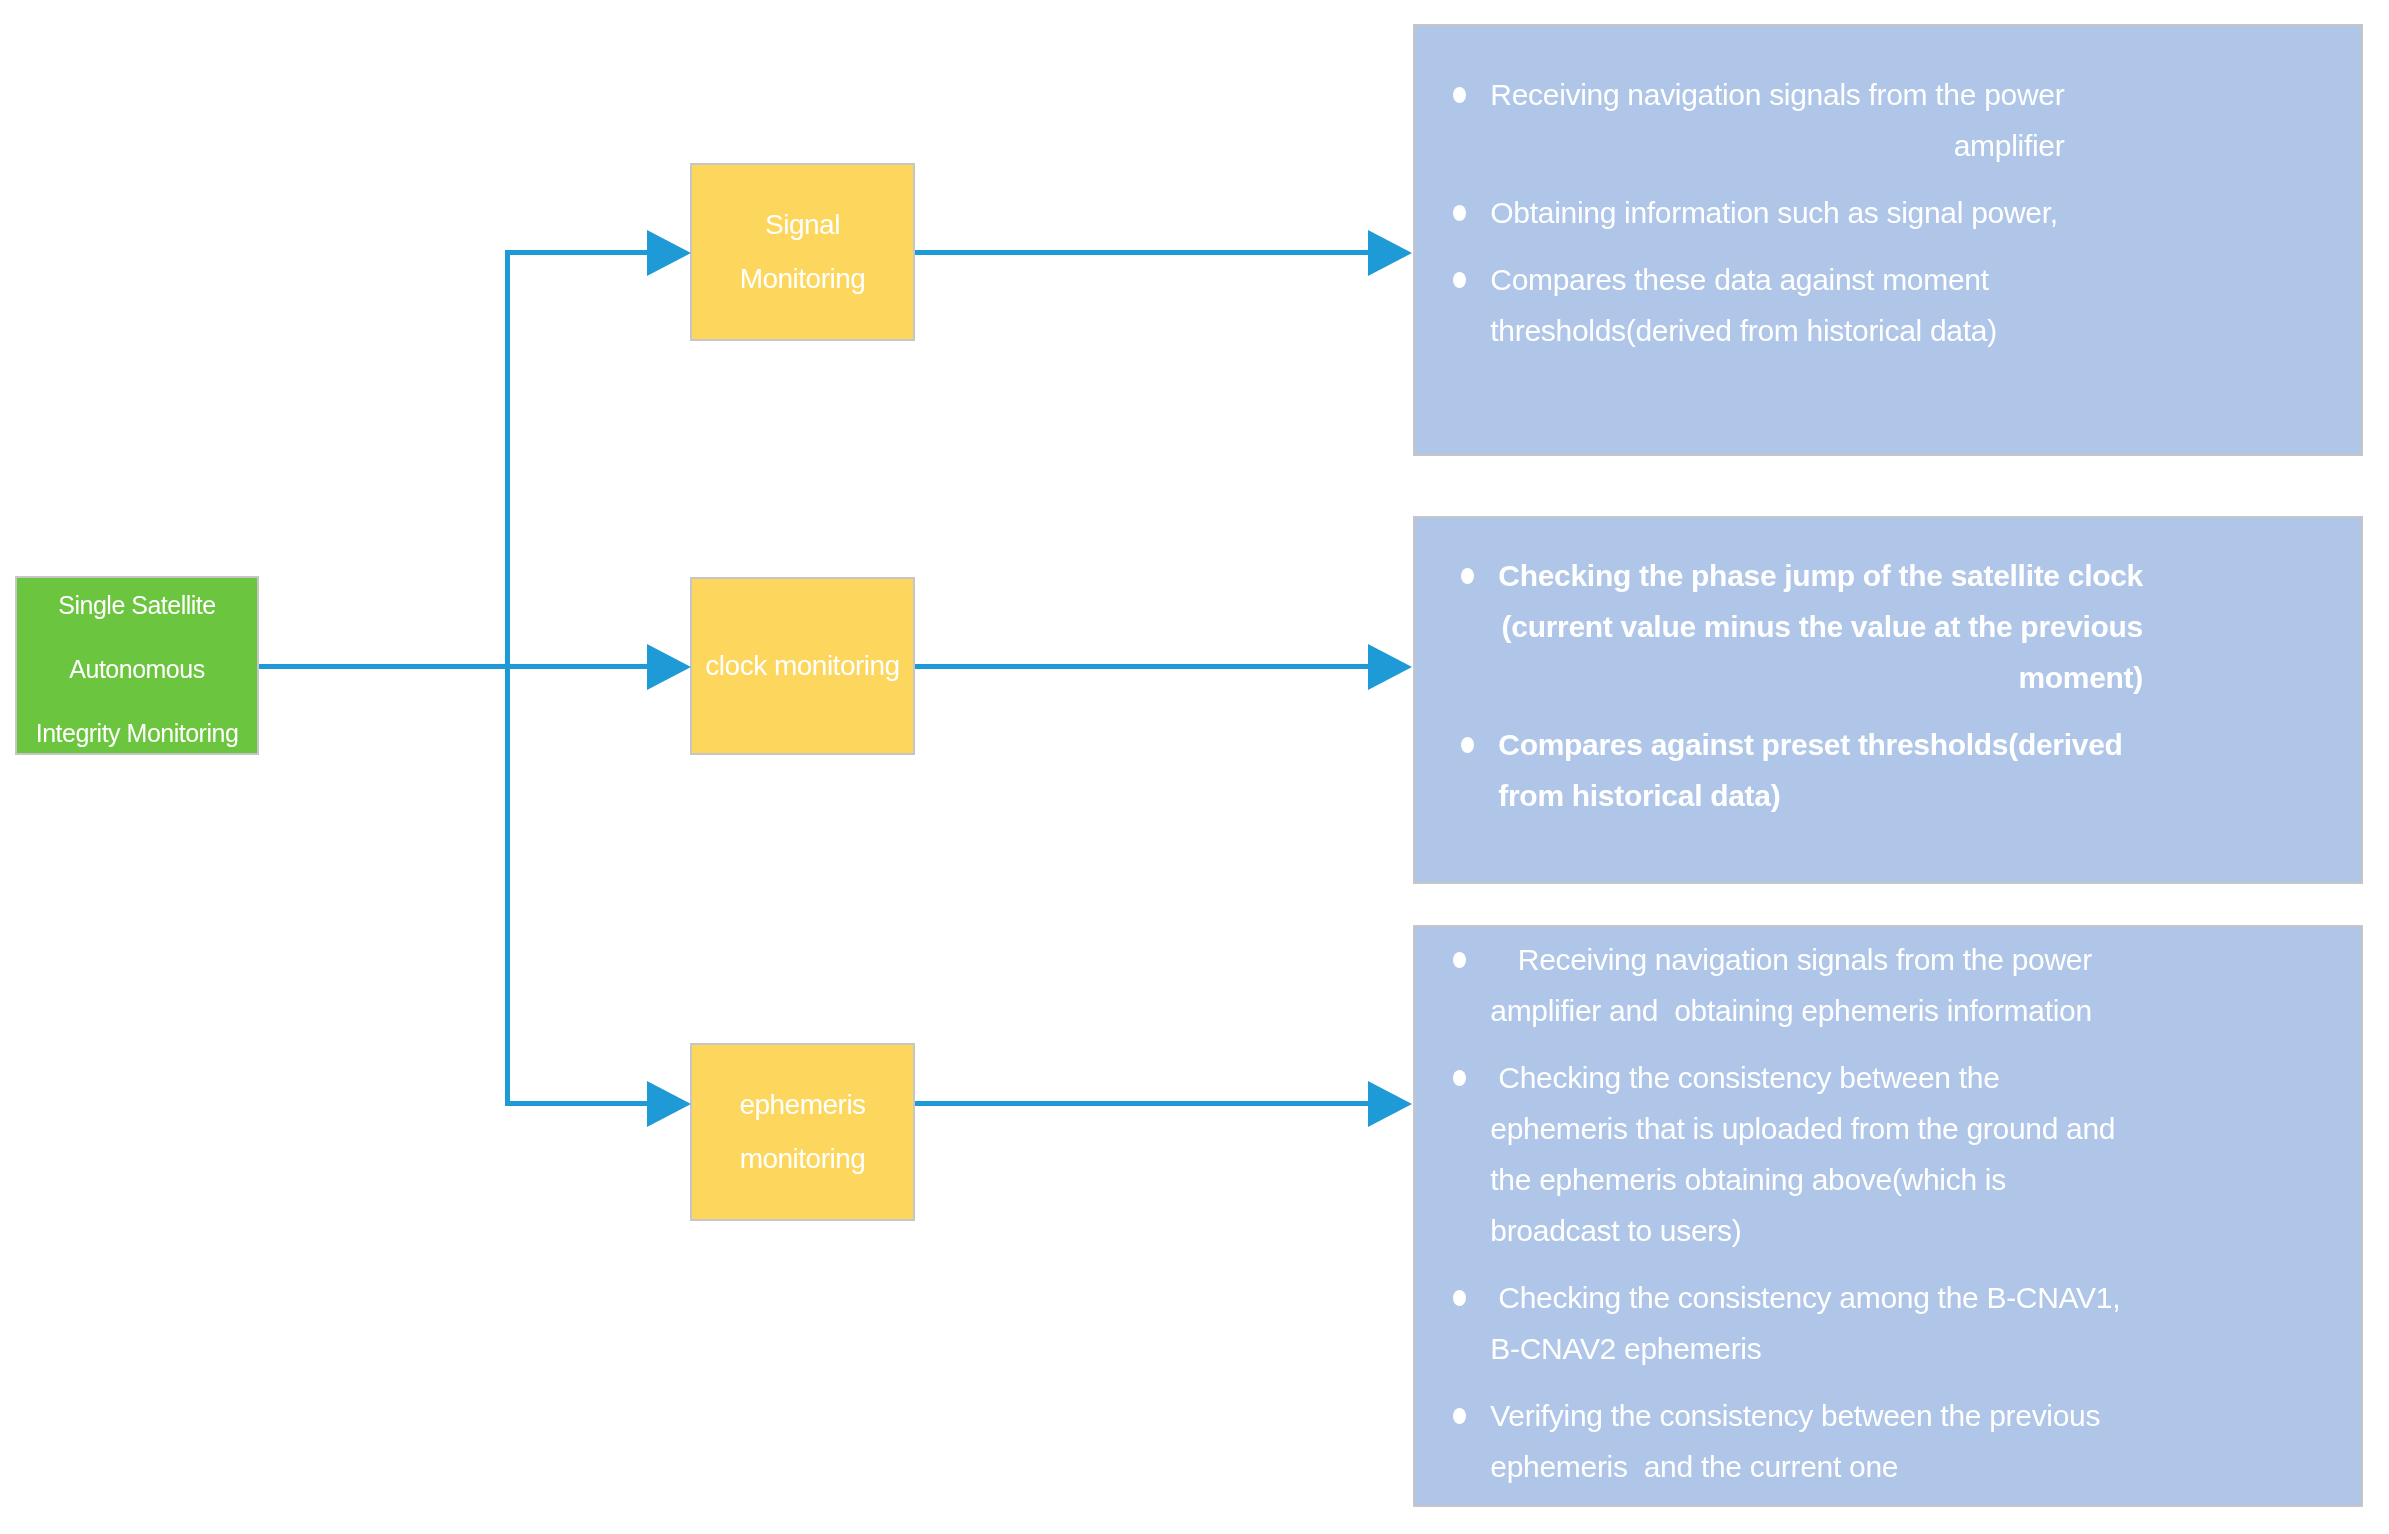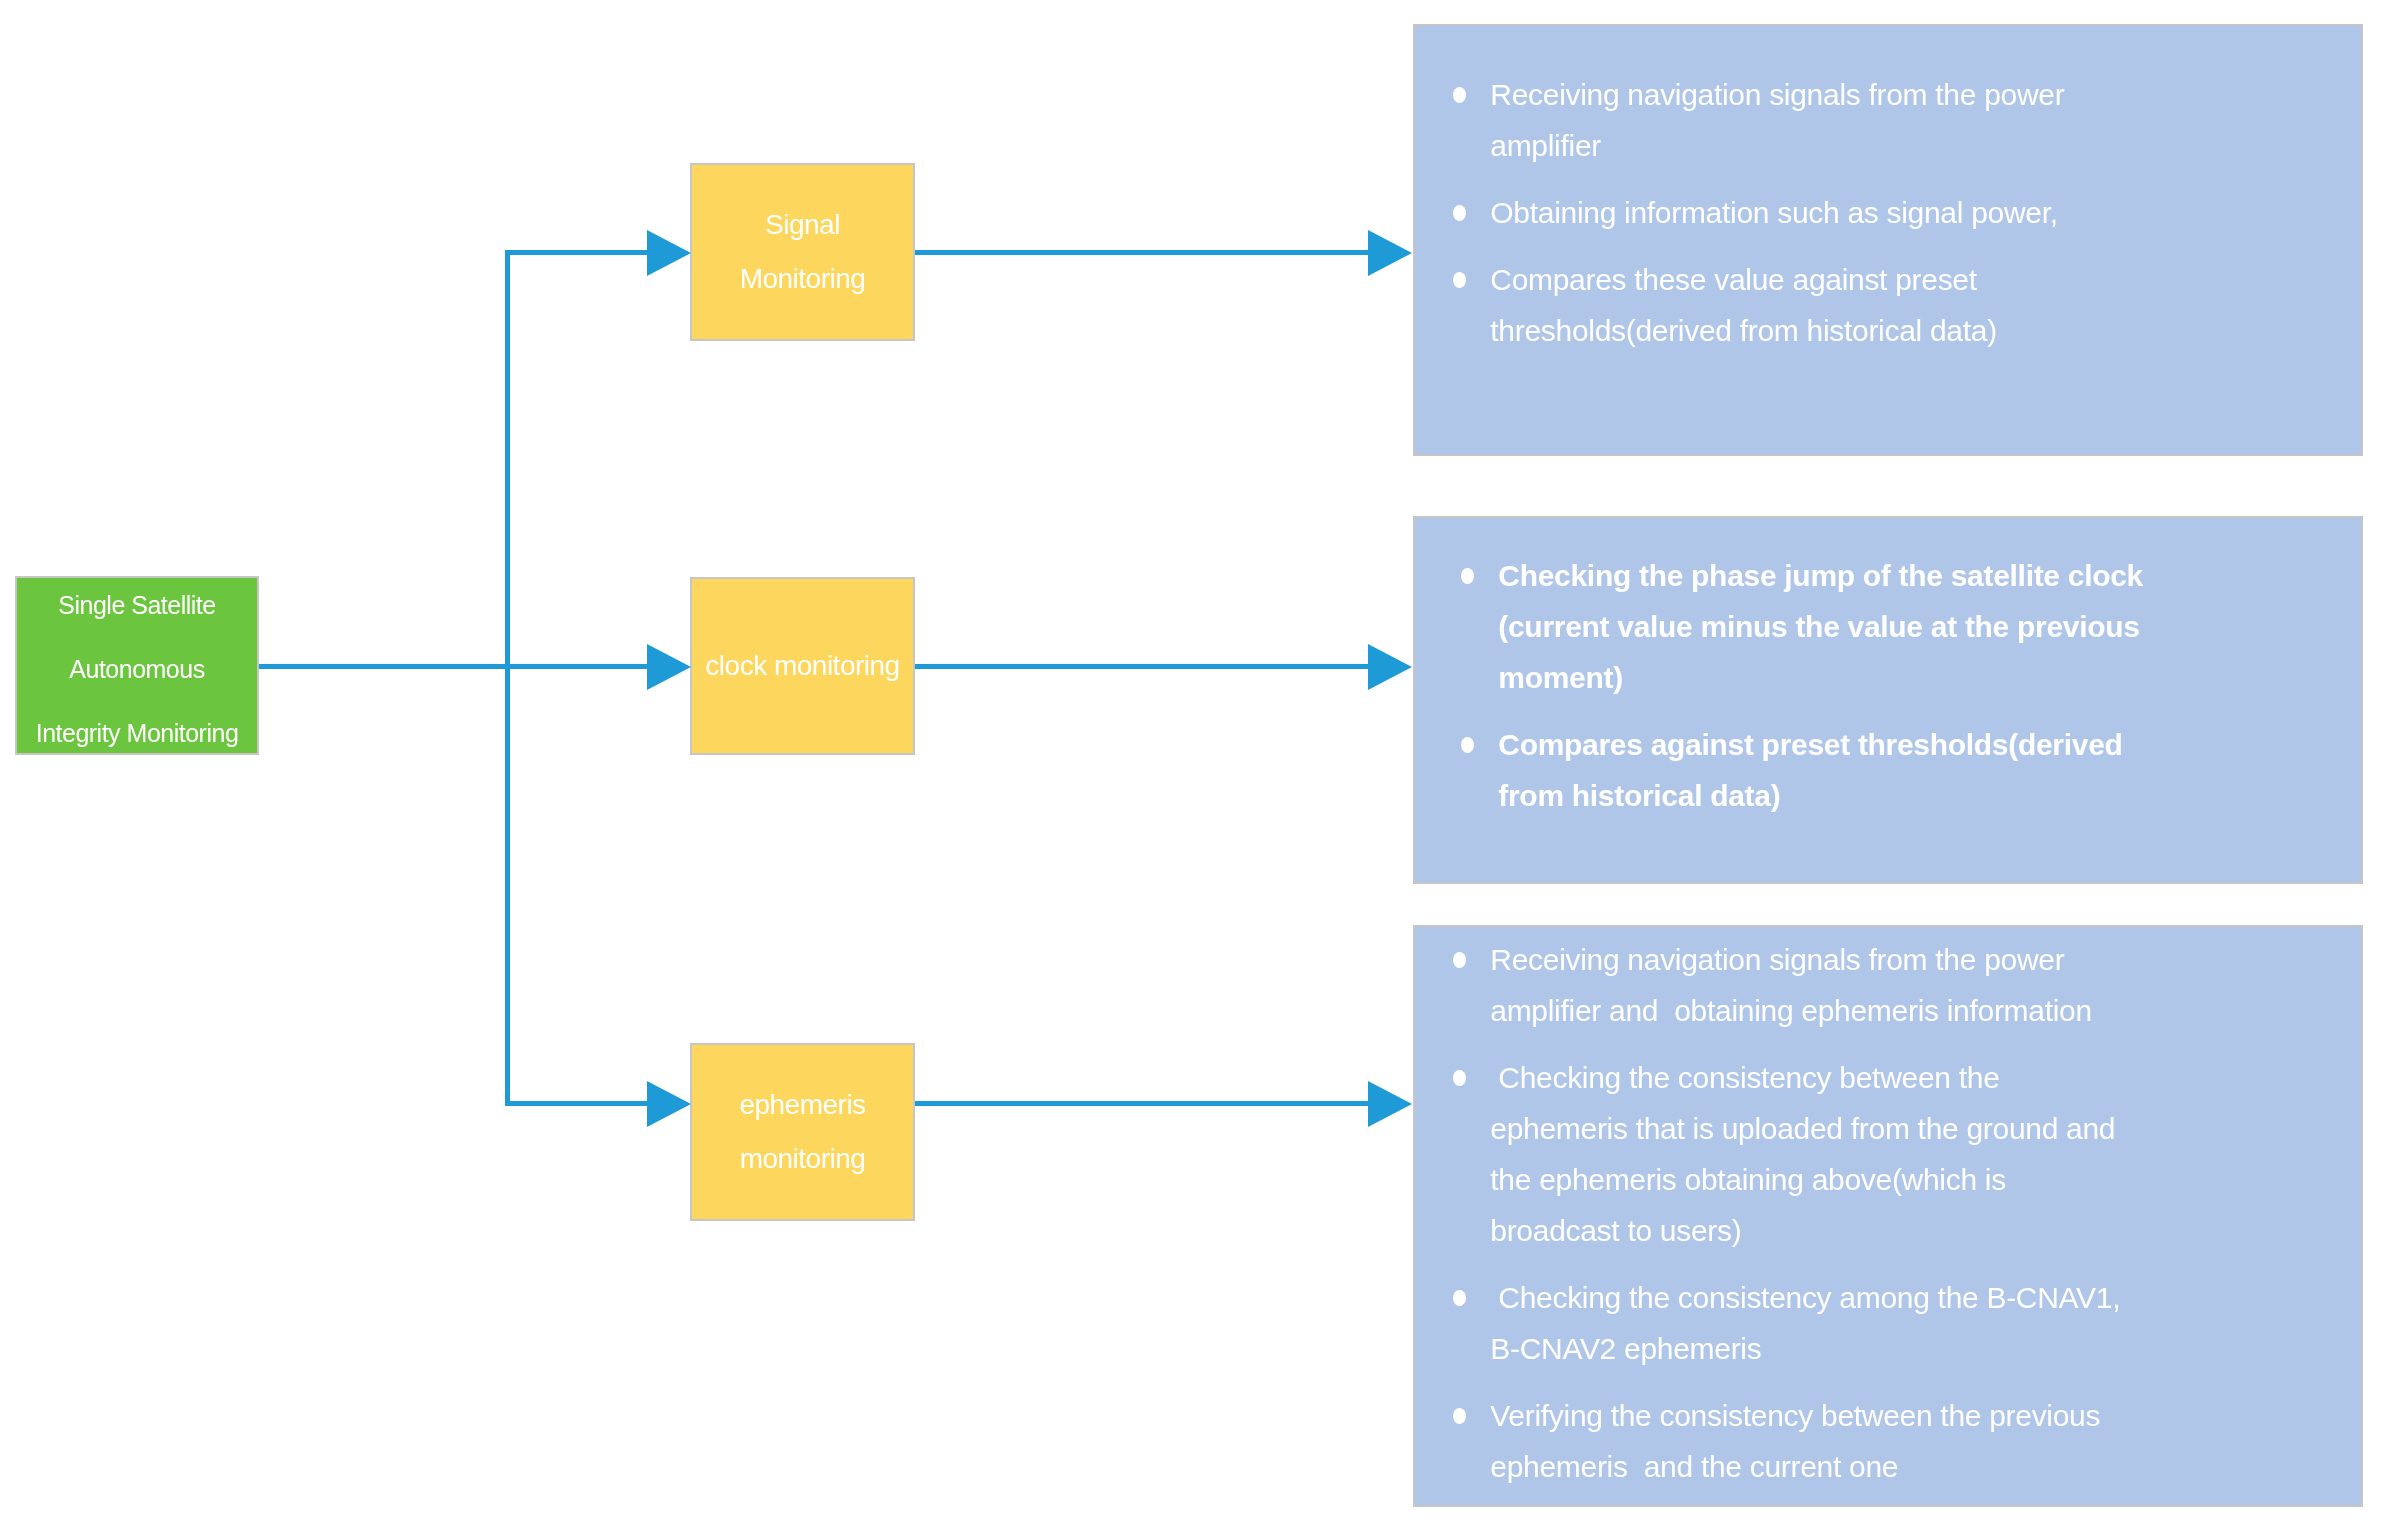--- a/index.html
+++ b/index.html
@@ -31,21 +31,21 @@
   .branch .line{line-height:54px;white-space:pre;}
   .b-signal{left:690px;top:163px;}
   .b-clock{left:690px;top:577px;}
   .b-ephemeris{left:690px;top:1014px;margin-top:29px;}
   .detail{left:1413px;width:950px;background:var(--detail-fill);
           display:block;text-align:left;font-size:30px;letter-spacing:-0.3px;}
   .d-signal{top:24px;height:432px;padding:43px 16px 0 34px;}
   .d-clock{top:516px;height:368px;padding:32px 16px 0 42px;font-weight:bold;}
   .d-ephemeris{top:925px;height:582px;padding:6.5px 16px 0 34px;}
   .bullet{display:flex;margin-top:16px;}
-  .bullet:first-child{margin-top:0;}
+  .bullet:first-child{margin-top:0;text-align:right;}
   .dot{flex:0 0 auto;width:13px;height:16px;border-radius:50%;background:var(--text);
        margin:18px 24px 0 4.3px;}
   .lines .line{line-height:51px;white-space:pre;}
   .dark{color:var(--dark-dot);}
   .hline{position:absolute;height:5.4px;background:var(--connector);}
   .vline{position:absolute;width:5.4px;background:var(--connector);}
   .ah{position:absolute;width:0;height:0;
       border-top:23px solid transparent;border-bottom:23px solid transparent;
       border-left:44px solid var(--connector);}
   
@@ -105,21 +105,21 @@
         </div>
         <div class="bullet">
           <span class="dot"></span>
           <div class="lines">
             <div class="line">Obtaining information such as signal power,</div>
           </div>
         </div>
         <div class="bullet">
           <span class="dot"></span>
           <div class="lines">
-            <div class="line">Compares these value against preset</div>
+            <div class="line">Compares these data against moment</div>
             <div class="line">thresholds(derived from historical data)</div>
           </div>
         </div>
       </div>
   </div>
   <div class="box detail d-clock">
     <div class="bullets">
         <div class="bullet">
           <span class="dot"></span>
           <div class="lines">

